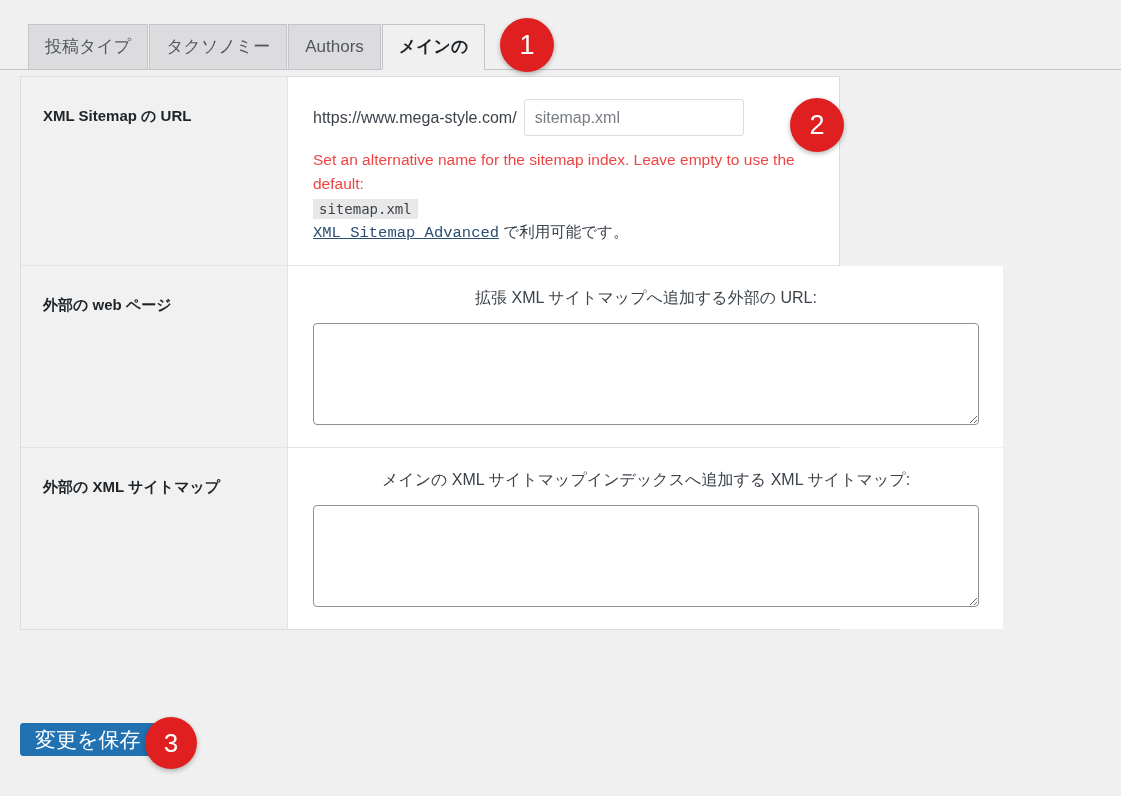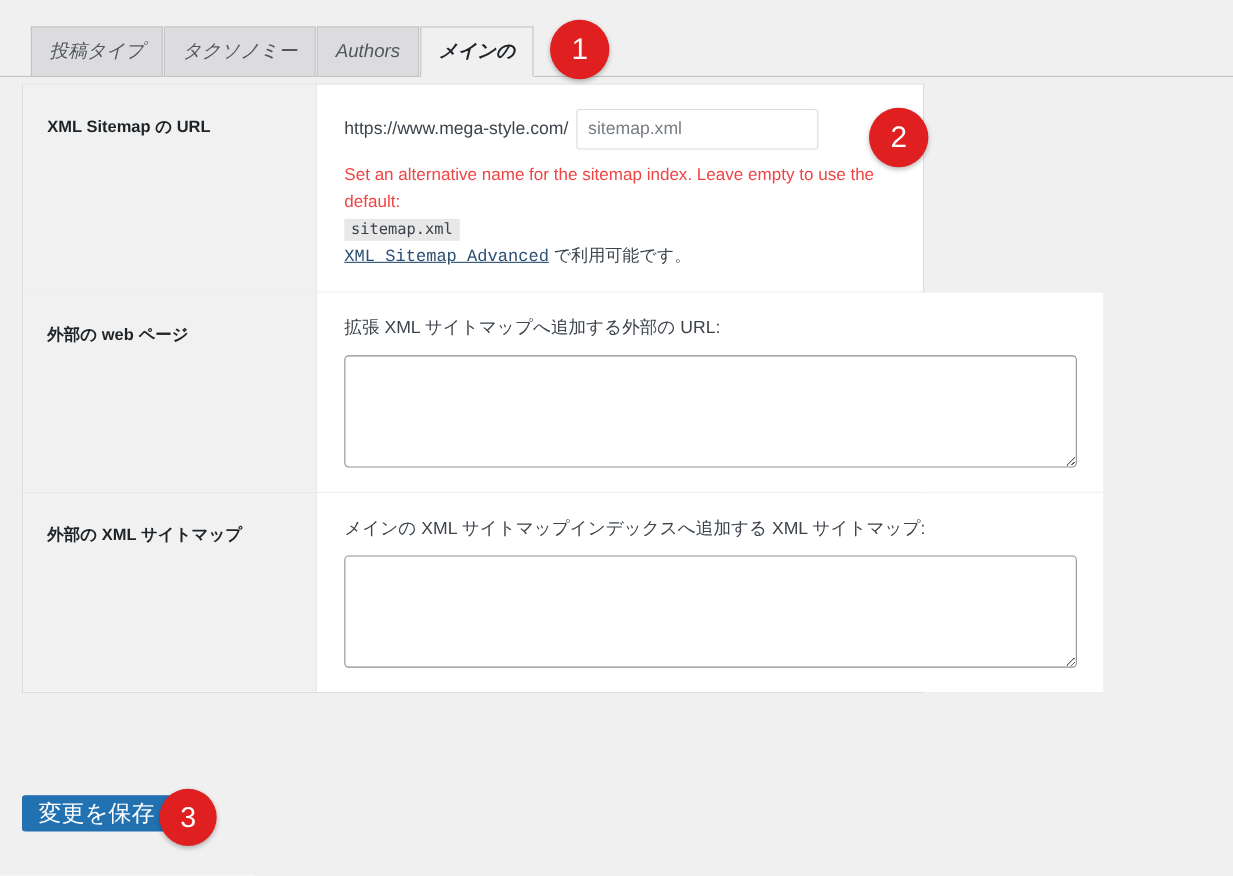--- a/index.html
+++ b/index.html
@@ -38,21 +38,20 @@
     padding: 0 16px;
     margin: 0 1px -1px 0;
     background: #dcdcde;
     border: 1px solid #c3c4c7;
     border-bottom-color: #c3c4c7;
     color: #50575e;
     font-size: 17px;
     white-space: nowrap;
     cursor: pointer;
     user-select: none;
-    font-style: italic;
   }
   .tab.active {
     background: #f0f0f1;
     border-bottom-color: #f0f0f1;
     color: #1d2327;
     font-weight: bold;
   }
 
   
   .form-table {
@@ -145,20 +144,21 @@
     font-size: 15.5px;
     color: #3c434a;
     margin-top: 2px;
   }
 
   
   .field-caption {
     font-size: 16px;
     color: #3c434a;
     margin: 0 0 14px 0;
+    text-align: center;
   }
   .big-textarea {
     box-sizing: border-box;
     display: block;
     width: 666px;
     height: 102px;
     border: 1px solid #8c8f94;
     border-radius: 4px;
     background: #ffffff;
     font-family: "Liberation Sans", "DejaVu Sans", sans-serif;

